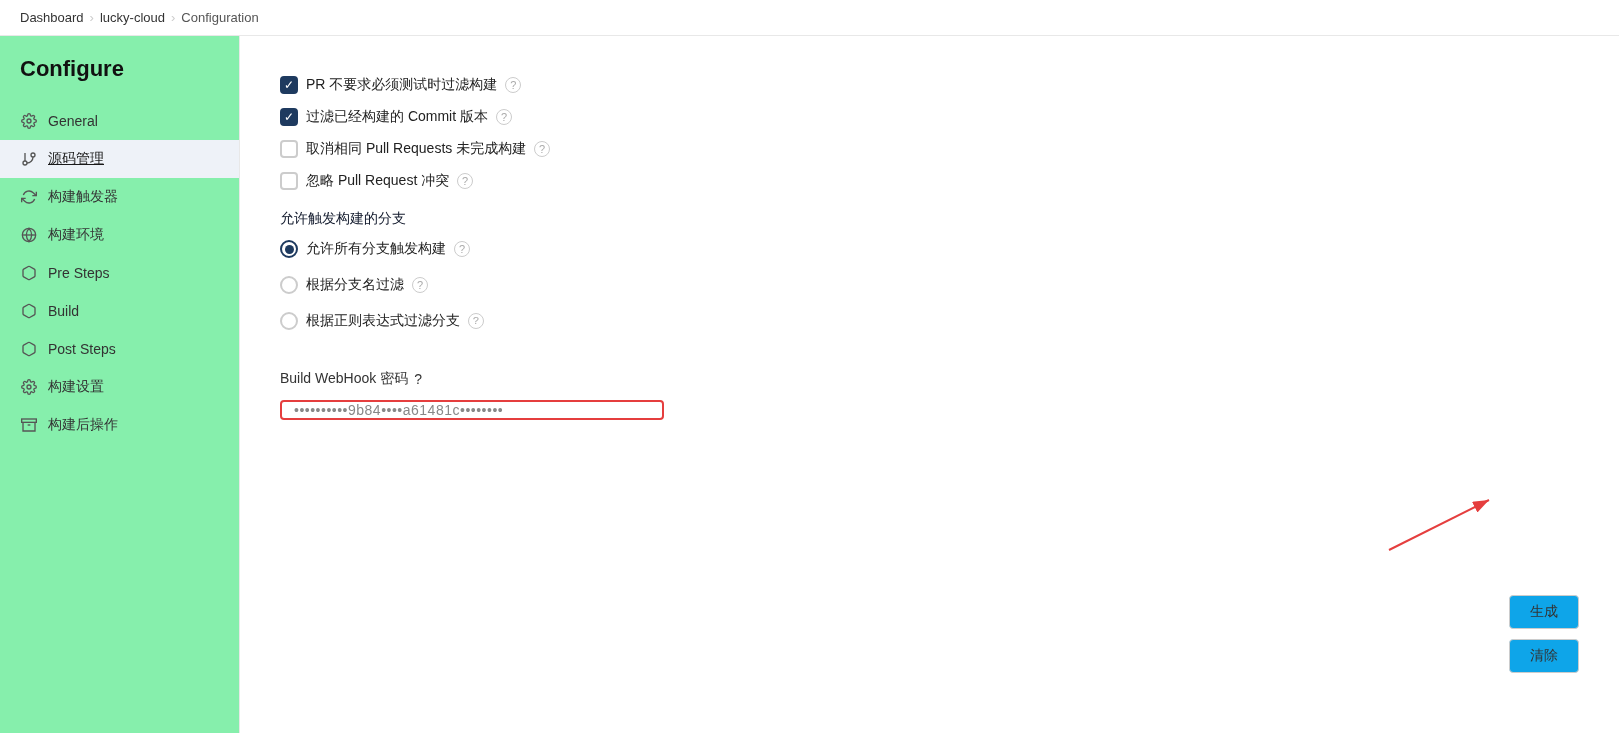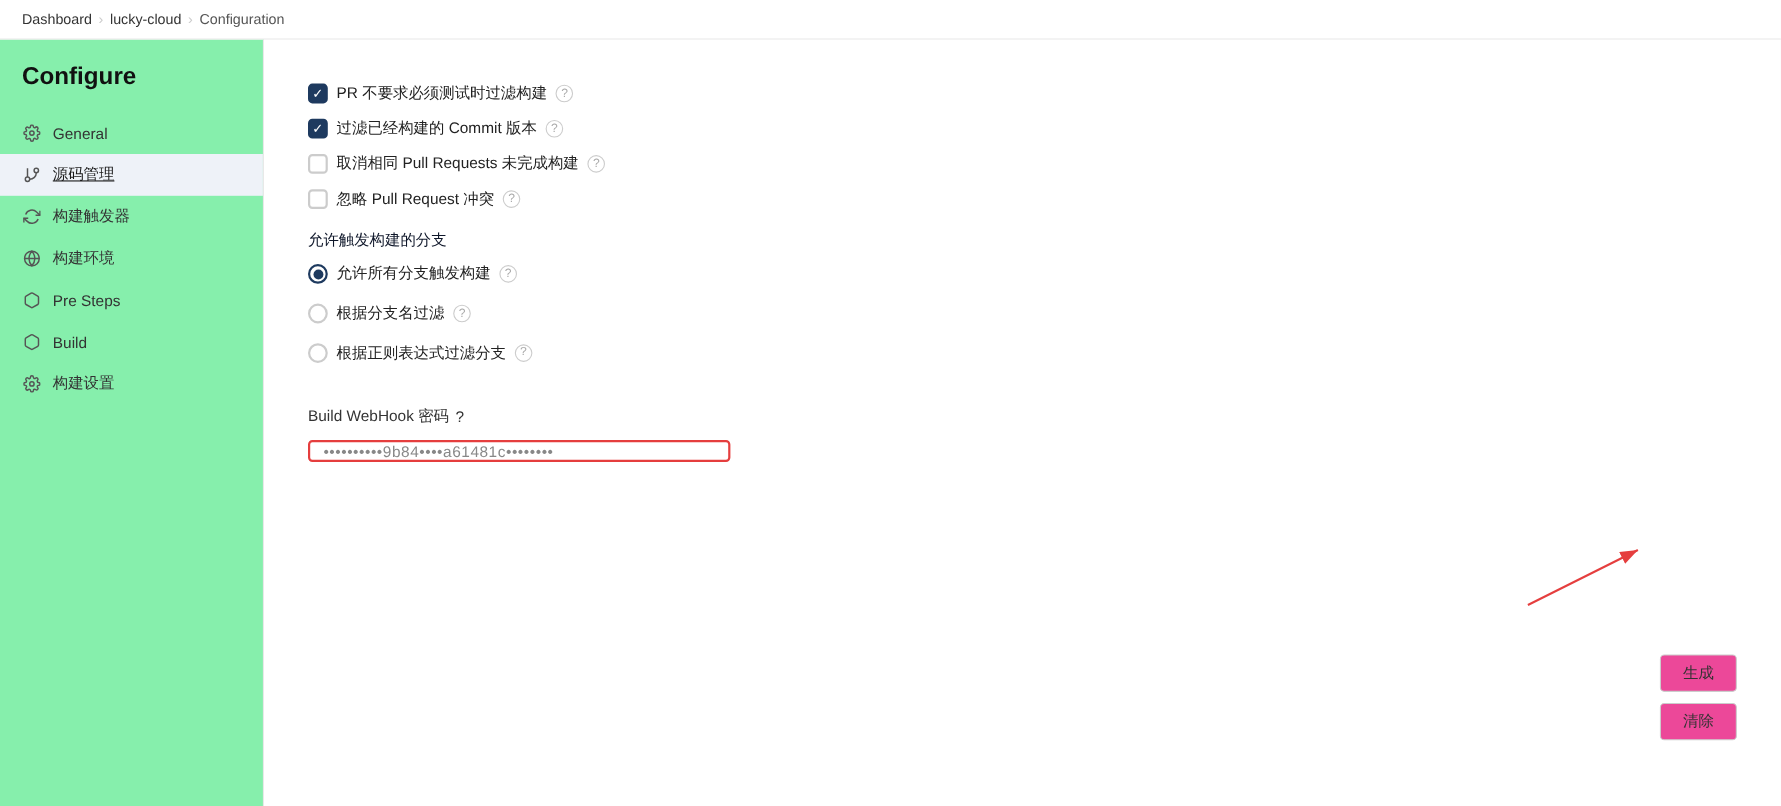--- a/index.html
+++ b/index.html
@@ -41,21 +41,21 @@
 
     .option-label { font-size: 14px; color: #222; }
 
     .section-label { font-size: 14px; color: #0f172a; margin: 20px 0 12px 0; font-weight: 400; }
 
     
     .webhook-section { margin-top: 40px; }
     .webhook-label { font-size: 14px; color: #333; margin-bottom: 12px; display: flex; align-items: center; gap: 6px; }
     .webhook-input-row { display: flex; align-items: center; gap: 10px; }
     .webhook-input { width: 384px; padding: 0 12px; border: 2px solid #e53e3e; border-radius: 4px; font-size: 14px; color: #555; background: #fff; outline: none; letter-spacing: 1px; }
-    .btn { padding: 7px 20px; border: 1px solid #ccc; background: #ec4899; border-radius: 4px; cursor: pointer; font-size: 14px; color: #333; }
+    .btn { padding: 7px 20px; border: 1px solid #ccc; background: #0ea5e9; border-radius: 4px; cursor: pointer; font-size: 14px; color: #333; }
   </style>
 </head>
 <body>
 
 <div class="app-container">
 
   <div class="breadcrumb-bar">
     <span class="crumb">Dashboard</span>
     <span class="sep">›</span>
     <span class="crumb">lucky-cloud</span>
@@ -124,31 +124,49 @@
 
         <li>
           <span class="nav-icon">
             <svg width="16" height="16" viewBox="0 0 24 24" fill="none" stroke="currentColor" stroke-width="2">
                 <path d="M21 16V8a2 2 0 0 0-1-1.73l-7-4a2 2 0 0 0-2 0l-7 4A2 2 0 0 0 3 8v8a2 2 0 0 0 1 1.73l7 4a2 2 0 0 0 2 0l7-4A2 2 0 0 0 21 16z"></path>
               </svg>
           </span>
           <span>Build</span>
         </li>
 
+        <li>
+          <span class="nav-icon">
+            <svg width="16" height="16" viewBox="0 0 24 24" fill="none" stroke="currentColor" stroke-width="2">
+                <path d="M21 16V8a2 2 0 0 0-1-1.73l-7-4a2 2 0 0 0-2 0l-7 4A2 2 0 0 0 3 8v8a2 2 0 0 0 1 1.73l7 4a2 2 0 0 0 2 0l7-4A2 2 0 0 0 21 16z"></path>
+              </svg>
+          </span>
+          <span>Post Steps</span>
+        </li>
 
         <li>
           <span class="nav-icon">
             <svg width="16" height="16" viewBox="0 0 24 24" fill="none" stroke="currentColor" stroke-width="2">
                 <circle cx="12" cy="12" r="3"></circle>
                 <path d="M19.4 15a1.65 1.65 0 0 0 .33 1.82l.06.06a2 2 0 0 1-2.83 2.83l-.06-.06a1.65 1.65 0 0 0-1.82-.33 1.65 1.65 0 0 0-1 1.51V21a2 2 0 0 1-4 0v-.09A1.65 1.65 0 0 0 9 19.4a1.65 1.65 0 0 0-1.82.33l-.06.06a2 2 0 0 1-2.83-2.83l.06-.06A1.65 1.65 0 0 0 4.68 15a1.65 1.65 0 0 0-1.51-1H3a2 2 0 0 1 0-4h.09A1.65 1.65 0 0 0 4.6 9a1.65 1.65 0 0 0-.33-1.82l-.06-.06a2 2 0 0 1 2.83-2.83l.06.06A1.65 1.65 0 0 0 9 4.68a1.65 1.65 0 0 0 1-1.51V3a2 2 0 0 1 4 0v.09a1.65 1.65 0 0 0 1 1.51 1.65 1.65 0 0 0 1.82-.33l.06-.06a2 2 0 0 1 2.83 2.83l-.06.06A1.65 1.65 0 0 0 19.4 9a1.65 1.65 0 0 0 1.51 1H21a2 2 0 0 1 0 4h-.09a1.65 1.65 0 0 0-1.51 1z"></path>
               </svg>
           </span>
           <span>构建设置</span>
         </li>
 
+        <li>
+          <span class="nav-icon">
+            <svg width="16" height="16" viewBox="0 0 24 24" fill="none" stroke="currentColor" stroke-width="2">
+                <polyline points="21 8 21 21 3 21 3 8"></polyline>
+                <rect x="1" y="3" width="22" height="5"></rect>
+                <line x1="10" y1="12" x2="14" y2="12"></line>
+              </svg>
+          </span>
+          <span>构建后操作</span>
+        </li>
       </ul>
     </aside>
 
     <main class="main-content">
 
       <div>
 
         <div class="option-row">
           <div class="custom-checkbox checked"></div>
           <span class="option-label">PR 不要求必须测试时过滤构建</span>

